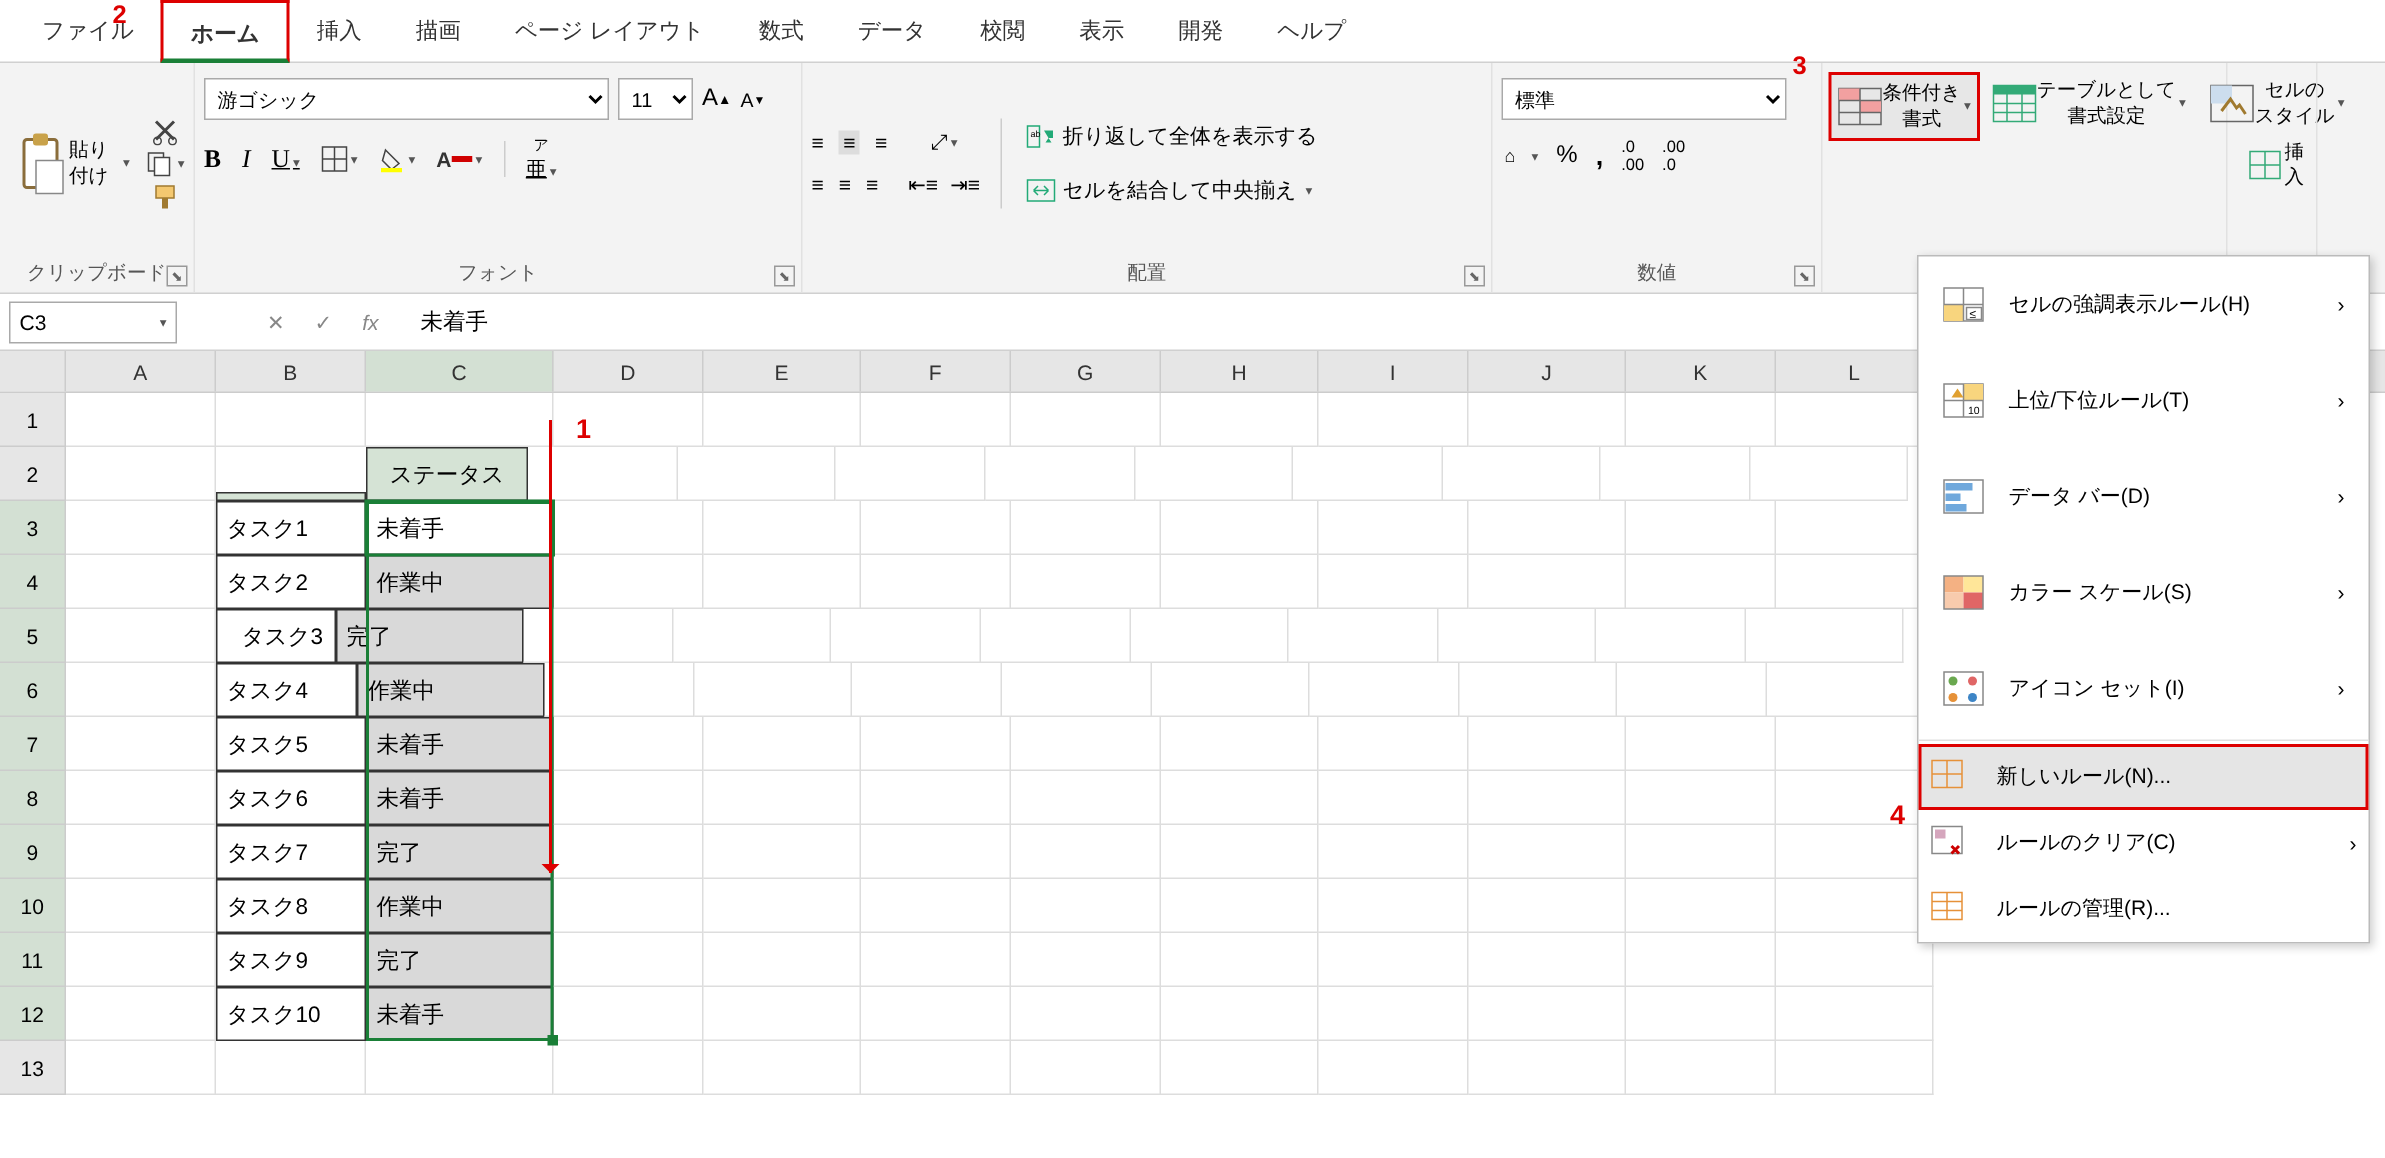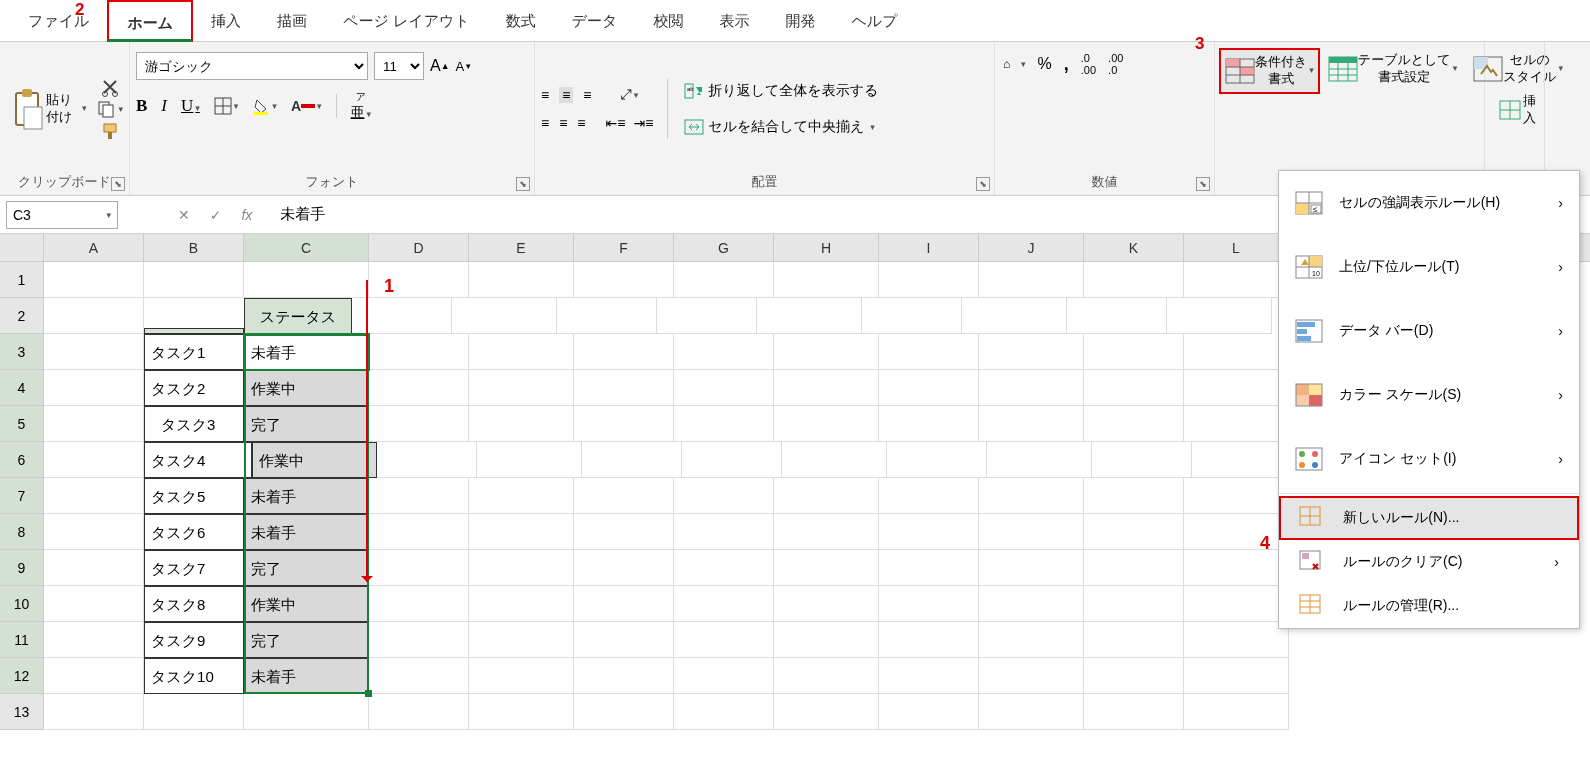--- a/index.html
+++ b/index.html
@@ -19,21 +19,21 @@
   .group-body { flex: 1; display: flex; align-items: center; gap: 4px; }
   .dlaunch { position: absolute; right: 4px; bottom: 4px; width: 14px; height: 14px; border: 1px solid #999; font-size: 9px; text-align: center; line-height: 12px; color: #666; }
 
   .btn-col { display: flex; align-items: center; justify-content: center; padding: 2px 6px; cursor: pointer; font-size: 13px; line-height: 1.3; }
   .btn-row { display: flex; align-items: center; gap: 4px; padding: 2px; cursor: pointer; }
   .mini-stack { display: flex; flex-direction: column; gap: 2px; }
 
   .dd-caret { font-size: 9px; color: #555; margin-left: 2px; }
   select, input[type=text] { font-family: inherit; }
 
-  .font-select { width: 232px; height: 28px; border: 1px solid #a9a9a9; background: #fff; padding: 0 4px; }
+  .font-select { width: 270px; height: 28px; border: 1px solid #a9a9a9; background: #fff; padding: 0 4px; }
   .size-select { width: 50px; height: 28px; border: 1px solid #a9a9a9; background: #fff; padding: 0 4px; }
   .num-select { width: 190px; height: 28px; border: 1px solid #a9a9a9; background: #fff; padding: 0 4px; }
 
   .icn { display: inline-flex; align-items: center; justify-content: center; }
 
   .flag3 { position: absolute; top: -8px; left: -20px; color: #d00; font-weight: bold; font-size: 17px; }
 
   
   .fbar { display: flex; align-items: center; height: 38px; border-bottom: 1px solid #d0d0d0; }
   .namebox { width: 112px; height: 28px; margin: 4px 0 4px 6px; border: 1px solid #a9a9a9; padding: 0 6px; display: flex; align-items: center; justify-content: space-between; background: #fff; }
@@ -61,21 +61,21 @@
 
   .flag1 { position: absolute; color: #d00; font-weight: bold; font-size: 18px; }
   .red-arrow { position: absolute; width: 2px; background: #d00; }
   .red-arrow::after { content: ''; position: absolute; bottom: -6px; left: -5px; border: 6px solid transparent; border-top-color: #d00; }
 
   
   .cf-menu { position: absolute; right: 10px; top: 170px; width: 302px; background: #fff; border: 1px solid #bbb; box-shadow: 2px 2px 6px rgba(0,0,0,0.2); z-index: 100; }
   .cf-item { display: flex; align-items: center; justify-content: space-between; padding: 20px 16px; cursor: pointer; font-size: 14px; }
   .cf-item .lbl { display: flex; align-items: center; gap: 16px; }
   .cf-sep { height: 1px; background: #e0e0e0; margin: 2px 0; }
-  .cf-item.small { padding: 10px 20px; }
+  .cf-item.small { padding: 10px 8px; }
   .cf-item.newrule { background: #e5e5e5; outline: 2px solid #d00; outline-offset: -2px; }
   .cf-ico { width: 28px; height: 24px; display: inline-block; }
   .flag4 { position: absolute; right: 320px; top: 533px; color: #d00; font-weight: bold; font-size: 18px; z-index: 101; }
 
   .sel-fill-handle { position:absolute; width:7px; height:7px; background:#1a7f37; }
 </style>
 </head>
 <body>
 
 <div class="tabs">
@@ -221,20 +221,21 @@
           <span class="dd-caret">▾</span>
         </div>
       </div>
     </div>
     <div class="group-title">配置</div>
     <div class="dlaunch">⬊</div>
   </div>
 
   <div class="group" style="width:220px">
     <div class="group-body" style="flex-direction:column;align-items:flex-start;gap:12px;padding-top:6px">
+      <select class="num-select"><option>標準</option></select>
       <div style="display:flex;gap:12px;align-items:center">
         <span class="icn">
             <svg width="18" height="16">
               <text x="2" y="12" font-size="12">⌂</text>
             </svg>
             <span class="dd-caret">▾</span>
           </span>
         <span class="icn" style="font-size:16px">%</span>
         <span class="icn" style="font-size:18px;font-weight:bold">,</span>
         <span class="icn" style="font-size:11px">.0<br>.00</span>
@@ -412,35 +413,35 @@
         <div class="cell" style="width: 100px;"></div>
         <div class="cell" style="width: 100px;"></div>
         <div class="cell" style="width: 105px;"></div>
         <div class="cell" style="width: 100px;"></div>
         <div class="cell" style="width: 105px;"></div>
         <div class="cell" style="width: 100px;"></div>
         <div class="cell" style="width: 105px;"></div>
       </div>
       <div class="row">
         <div class="cell" style="width: 100px;"></div>
-        <div class="cell tcell" style="width: 100px; padding-left: 16px;">タスク3</div>
+        <div class="cell tcell" style="width: 80px; padding-left: 16px;">タスク3</div>
         <div class="cell tcell selcell" style="width: 125px;">完了</div>
         <div class="cell" style="width: 100px;"></div>
         <div class="cell" style="width: 105px;"></div>
         <div class="cell" style="width: 100px;"></div>
         <div class="cell" style="width: 100px;"></div>
         <div class="cell" style="width: 105px;"></div>
         <div class="cell" style="width: 100px;"></div>
         <div class="cell" style="width: 105px;"></div>
         <div class="cell" style="width: 100px;"></div>
         <div class="cell" style="width: 105px;"></div>
       </div>
       <div class="row">
         <div class="cell" style="width: 100px;"></div>
-        <div class="cell tcell" style="width: 108px;">タスク4</div>
+        <div class="cell tcell" style="width: 94px;">タスク4</div>
         <div class="cell tcell selcell" style="width: 125px;">作業中</div>
         <div class="cell" style="width: 100px;"></div>
         <div class="cell" style="width: 105px;"></div>
         <div class="cell" style="width: 100px;"></div>
         <div class="cell" style="width: 100px;"></div>
         <div class="cell" style="width: 105px;"></div>
         <div class="cell" style="width: 100px;"></div>
         <div class="cell" style="width: 105px;"></div>
         <div class="cell" style="width: 100px;"></div>
         <div class="cell" style="width: 105px;"></div>

